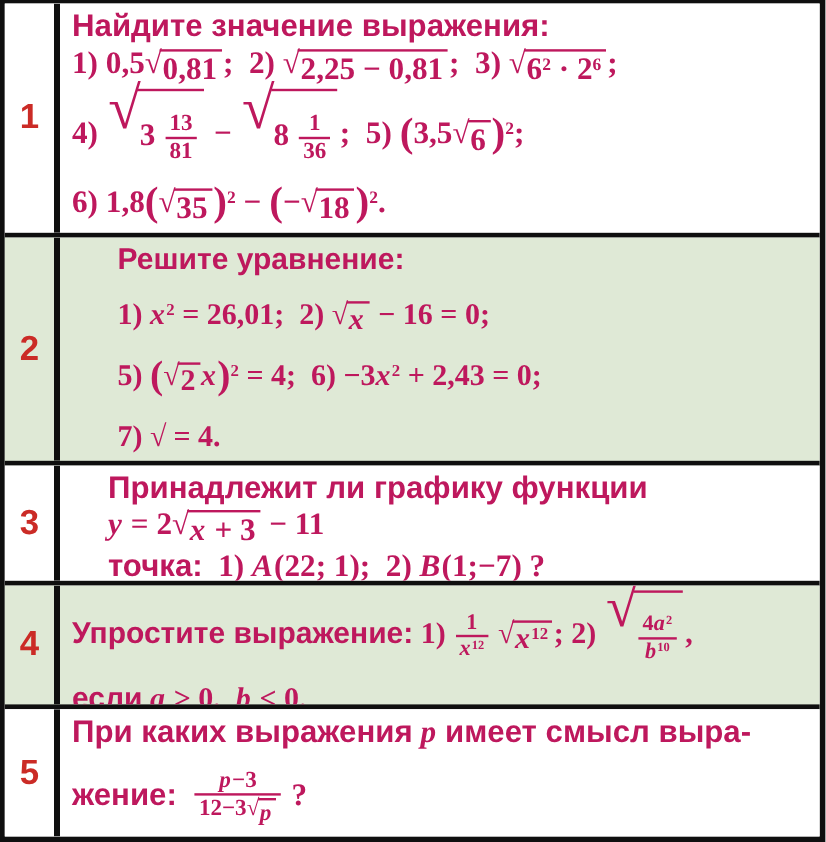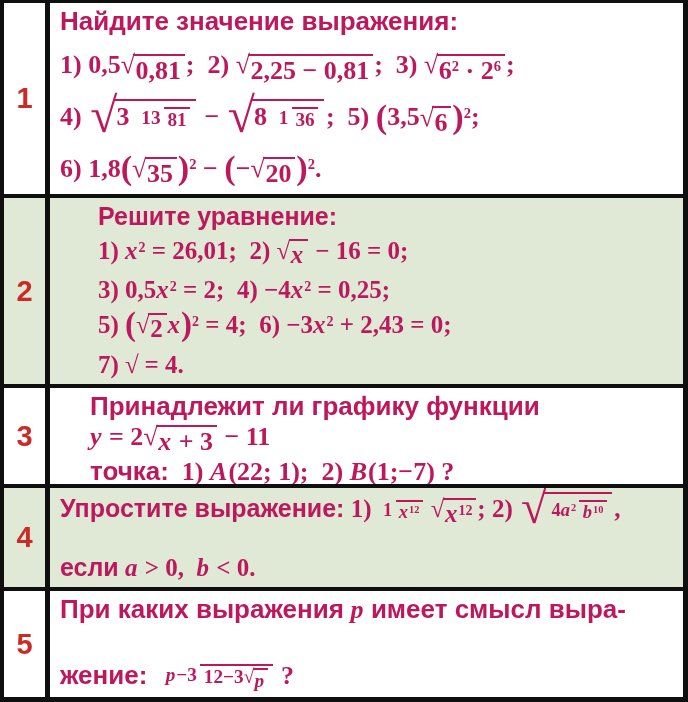--- a/index.html
+++ b/index.html
@@ -86,26 +86,26 @@
   .sqrt>.vin{
     border-top:0.115em solid currentColor;
     line-height:1.15;
     padding:0 0.15em 0 0.08em;
   }
   .sqrt.tall{vertical-align:middle;margin:0 2px;}
   .sqrt.tall>.rad{font-size:1.9em;line-height:1;margin-top:-0.17em;}
   .sqrt.tall>.vin{padding-top:0.04em;}
 
   .frac{
-    display:inline-flex;flex-direction:row;
+    display:inline-flex;flex-direction:column;
     vertical-align:middle;
     font-size:0.74em;
     line-height:1.12;
     text-align:center;
-    margin:0 0.1em;
+    margin:15px 0.1em;
   }
   .frac .num,.frac .den{padding:0 0.18em;}
   .frac .den{border-top:0.12em solid currentColor;}
 
   .bigp{
     font-size:1.32em;
     line-height:0;
     vertical-align:-0.07em;
     font-weight:700;
   }
@@ -116,32 +116,31 @@
 <div class="sheet">
 
   <div class="row">
     <div class="cell-num">
       <span class="rnum">1</span>
     </div>
     <div class="cell-body">
         <div class="mline hline">Найдите значение выражения:</div>
         <div class="mline">1) 0,5<span class="sqrt"><span class="rad">√</span><span class="vin">0,81</span></span>;  2) <span class="sqrt"><span class="rad">√</span><span class="vin">2,25 − 0,81</span></span>;  3) <span class="sqrt"><span class="rad">√</span><span class="vin">6<sup>2</sup> · 2<sup>6</sup></span></span>;</div>
         <div class="mline">4) <span class="sqrt tall"><span class="rad">√</span><span class="vin">3 <span class="frac"><span class="num">13</span><span class="den">81</span></span></span></span> − <span class="sqrt tall"><span class="rad">√</span><span class="vin">8 <span class="frac"><span class="num">1</span><span class="den">36</span></span></span></span>;  5) <span class="bigp">(</span>3,5<span class="sqrt"><span class="rad">√</span><span class="vin">6</span></span><span class="bigp">)</span><sup>2</sup>;</div>
-        <div class="mline">6) 1,8<span class="bigp">(</span><span class="sqrt"><span class="rad">√</span><span class="vin">35</span></span><span class="bigp">)</span><sup>2</sup> − <span class="bigp">(</span>−<span class="sqrt"><span class="rad">√</span><span class="vin">20</span></span><span class="bigp">)</span><sup>2</sup>.</div>
+        <div class="mline">6) 1,8<span class="bigp">(</span><span class="sqrt"><span class="rad">√</span><span class="vin">35</span></span><span class="bigp">)</span><sup>2</sup> − <span class="bigp">(</span>−<span class="sqrt"><span class="rad">√</span><span class="vin">18</span></span><span class="bigp">)</span><sup>2</sup>.</div>
       </div>
   </div>
 
   <div class="row shade">
     <div class="cell-num">
       <span class="rnum">2</span>
     </div>
     <div class="cell-body">
         <div class="mline hline">Решите уравнение:</div>
         <div class="mline">1) <span class="mvar">x</span><sup>2</sup> = 26,01;  2) <span class="sqrt"><span class="rad">√</span><span class="vin"><span class="mvar">x</span></span></span> − 16 = 0;</div>
-        <div class="mline">3) 0,5<span class="mvar">x</span><sup>2</sup> = 2;  4) −4<span class="mvar">x</span><sup>2</sup> = 0,25;</div>
         <div class="mline">5) <span class="bigp">(</span><span class="sqrt"><span class="rad">√</span><span class="vin">2</span></span><span class="mvar">x</span><span class="bigp">)</span><sup>2</sup> = 4;  6) −3<span class="mvar">x</span><sup>2</sup> + 2,43 = 0;</div>
         <div class="mline">7) <span class="sqrt"><span class="rad">√</span></span> = 4.</div>
       </div>
   </div>
 
   <div class="row">
     <div class="cell-num">
       <span class="rnum">3</span>
     </div>
     <div class="cell-body">

